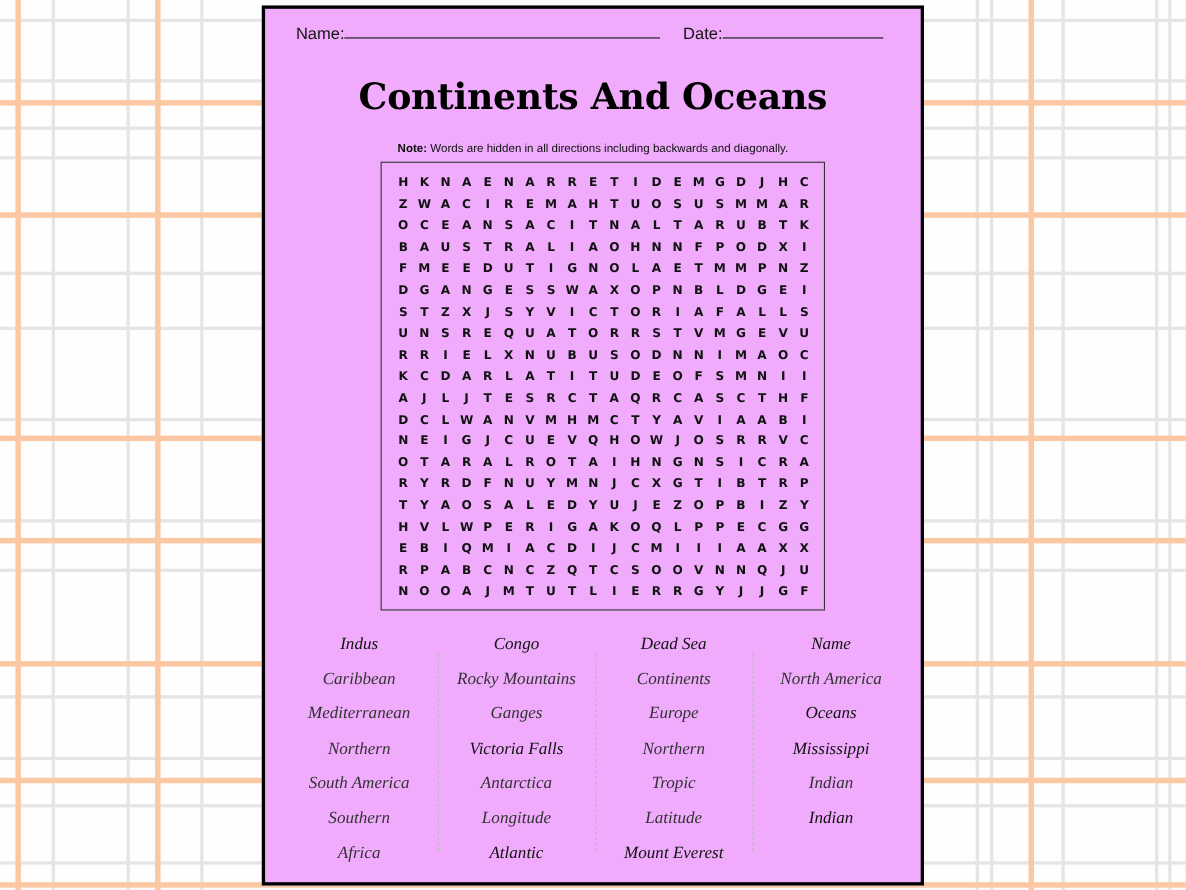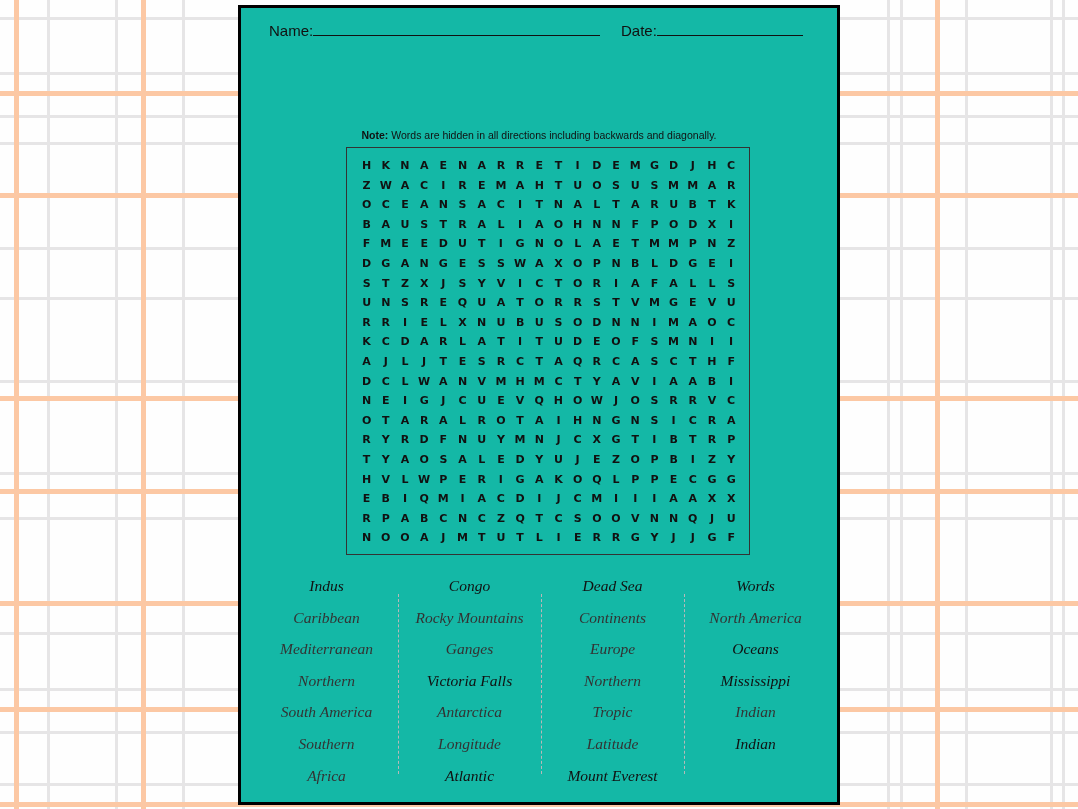--- a/index.html
+++ b/index.html
@@ -13,21 +13,21 @@
   .bg-h { left: 0; width: 1078px; }
   .orange { background: #fcc8a4; }
   .gray { background: #e6e5e6; }
   .bg-v.orange { width: 5px; }
   .bg-v.gray { width: 3px; }
   .bg-h.orange { height: 5px; }
   .bg-h.gray { height: 3px; }
 
   .paper {
     position: absolute; left: 238px; top: 5px; width: 596px; height: 794px;
-    background: #14b8a6; border: 3px solid #000;
+    background: #f0abfc; border: 3px solid #000;
     box-sizing: content-box;
   }
   .header-row {
     position: absolute; top: 14px; left: 28px; right: 28px;
     font-family: "Liberation Sans", sans-serif; font-size: 15px; color: #111;
   }
   .name-field { position: absolute; left: 0; top: 0; white-space: nowrap; }
   .date-field { position: absolute; left: 352px; top: 0; white-space: nowrap; }
   .blank { display: inline-block; border-bottom: 1px solid #111; vertical-align: baseline; height: 12px; }
   .name-field .blank { width: 287px; }
@@ -113,20 +113,21 @@
 <div class="paper">
   <div class="header-row">
     <div class="name-field">
       <span>Name:</span><span class="blank"></span>
     </div>
     <div class="date-field">
       <span>Date:</span><span class="blank"></span>
     </div>
   </div>
 
+  <div class="title">Continents And Oceans</div>
 
   <div class="note">
     <b>Note:</b><span> Words are hidden in all directions including backwards and diagonally.</span>
   </div>
 
   <div class="grid-box">
     <div class="grid" id="letter-grid">
         <span class="cell">H</span>
         <span class="cell">K</span>
         <span class="cell">N</span>
@@ -554,21 +555,21 @@
         <div class="word dark">Dead Sea</div>
         <div class="word">Continents</div>
         <div class="word">Europe</div>
         <div class="word">Northern</div>
         <div class="word">Tropic</div>
         <div class="word">Latitude</div>
         <div class="word dark">Mount Everest</div>
       </div>
       <div class="sep" style="left: 286px;"></div>
       <div class="word-col" style="left: 429px;">
-        <div class="word dark">Words</div>
+        <div class="word dark">Name</div>
         <div class="word">North America</div>
         <div class="word dark">Oceans</div>
         <div class="word dark">Mississippi</div>
         <div class="word">Indian</div>
         <div class="word dark">Indian</div>
       </div>
       <div class="sep" style="left: 429px;"></div>
     </div>
 </div>
 

